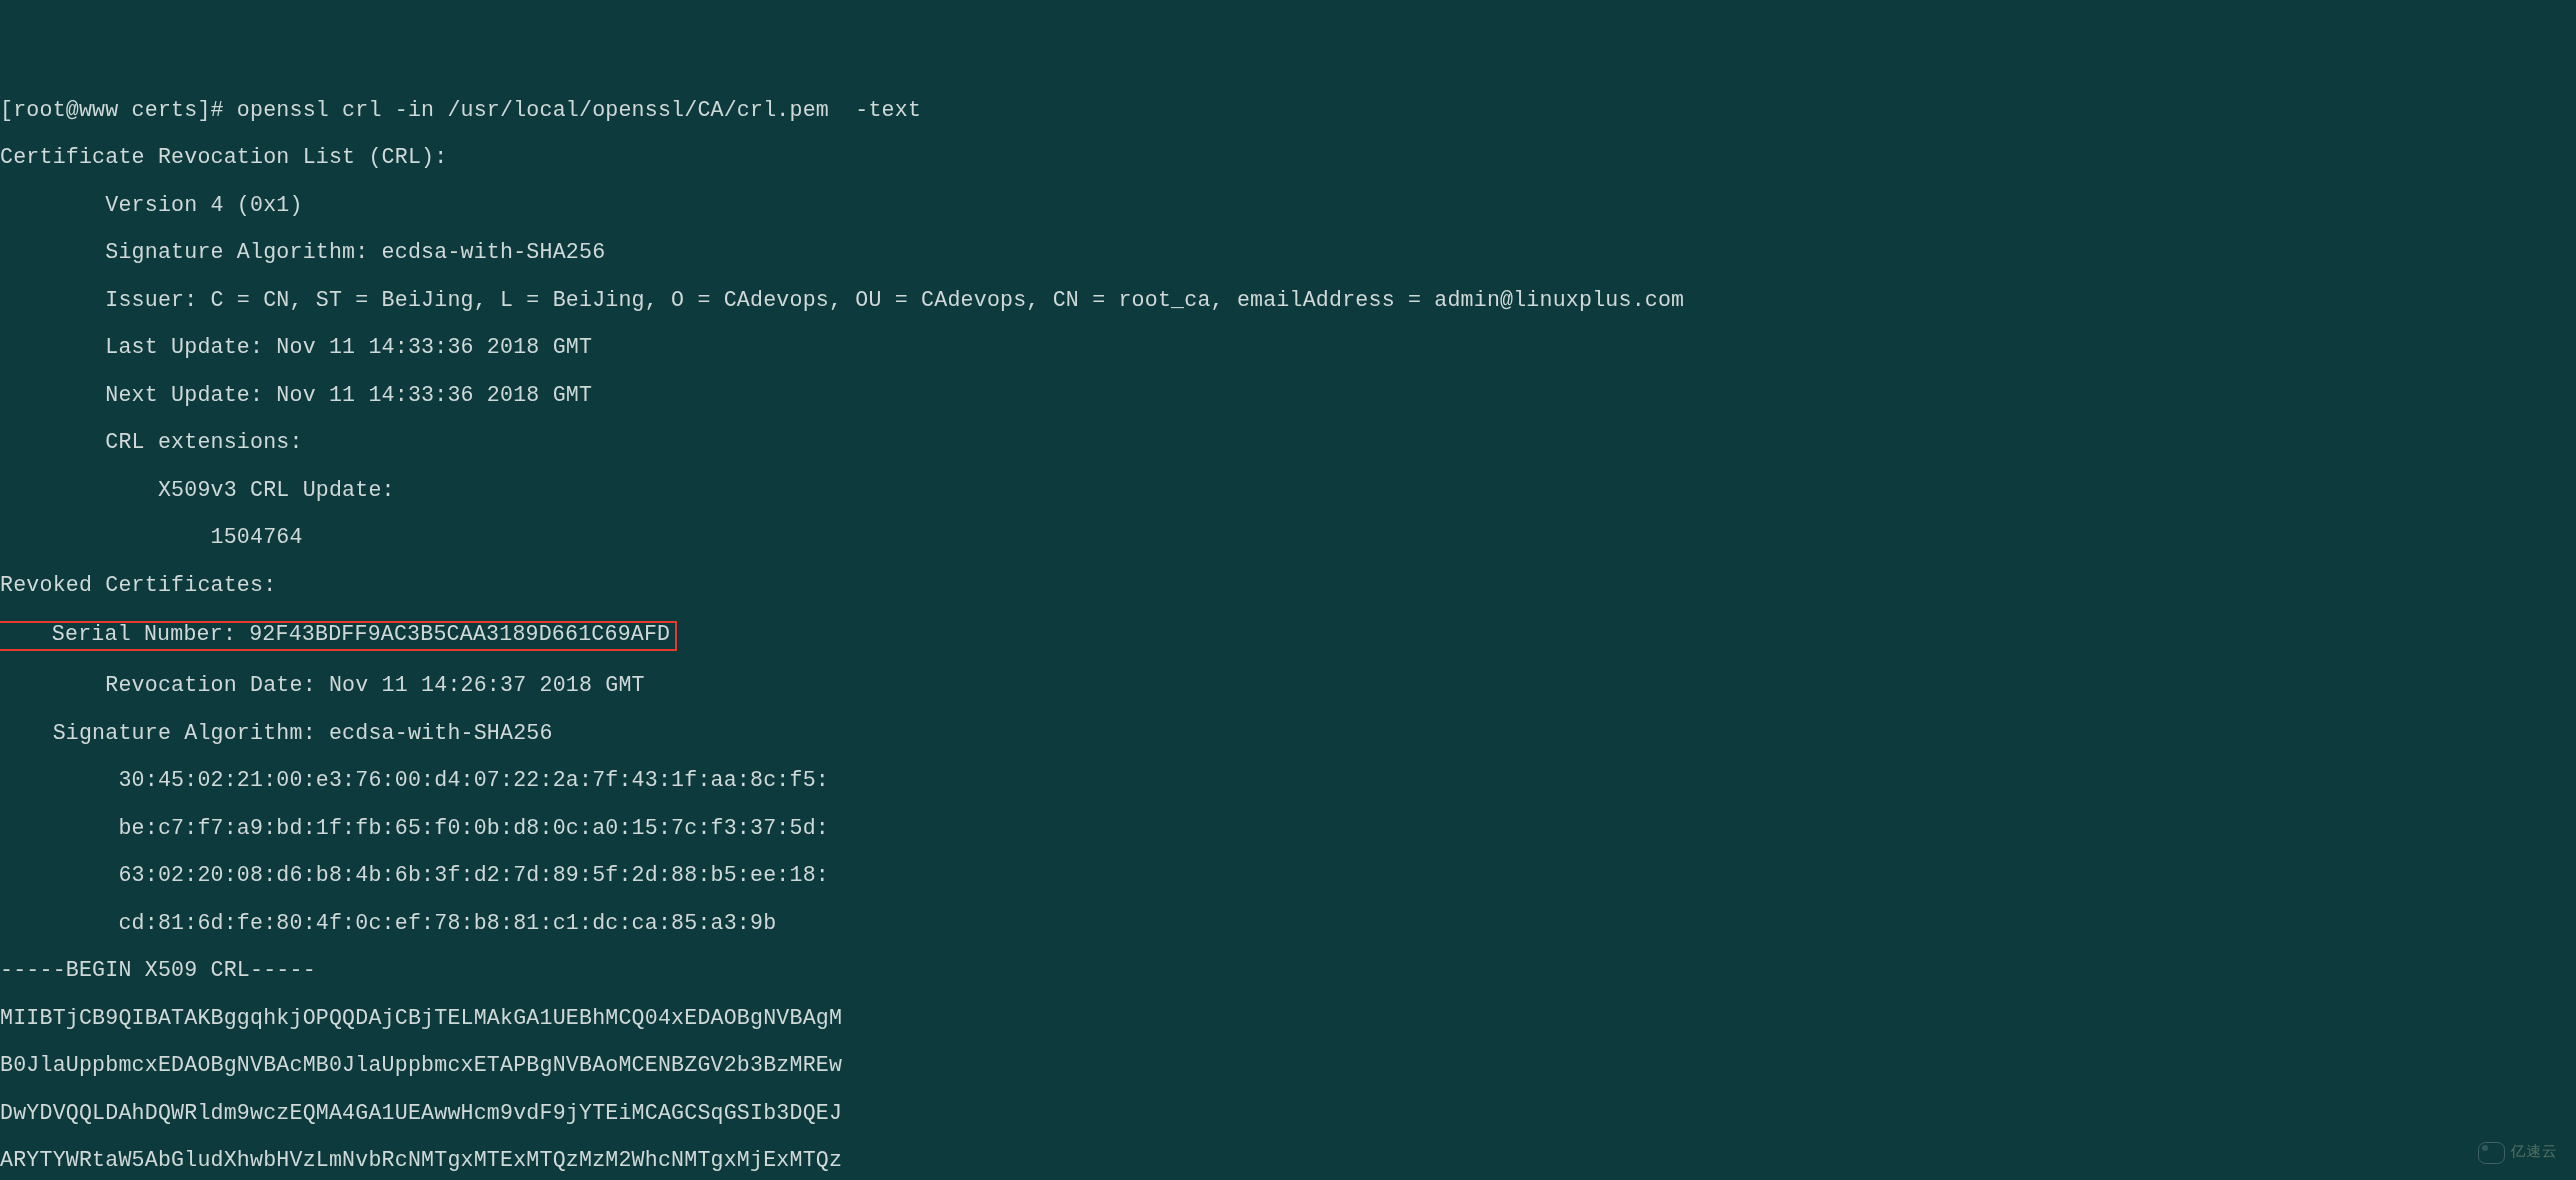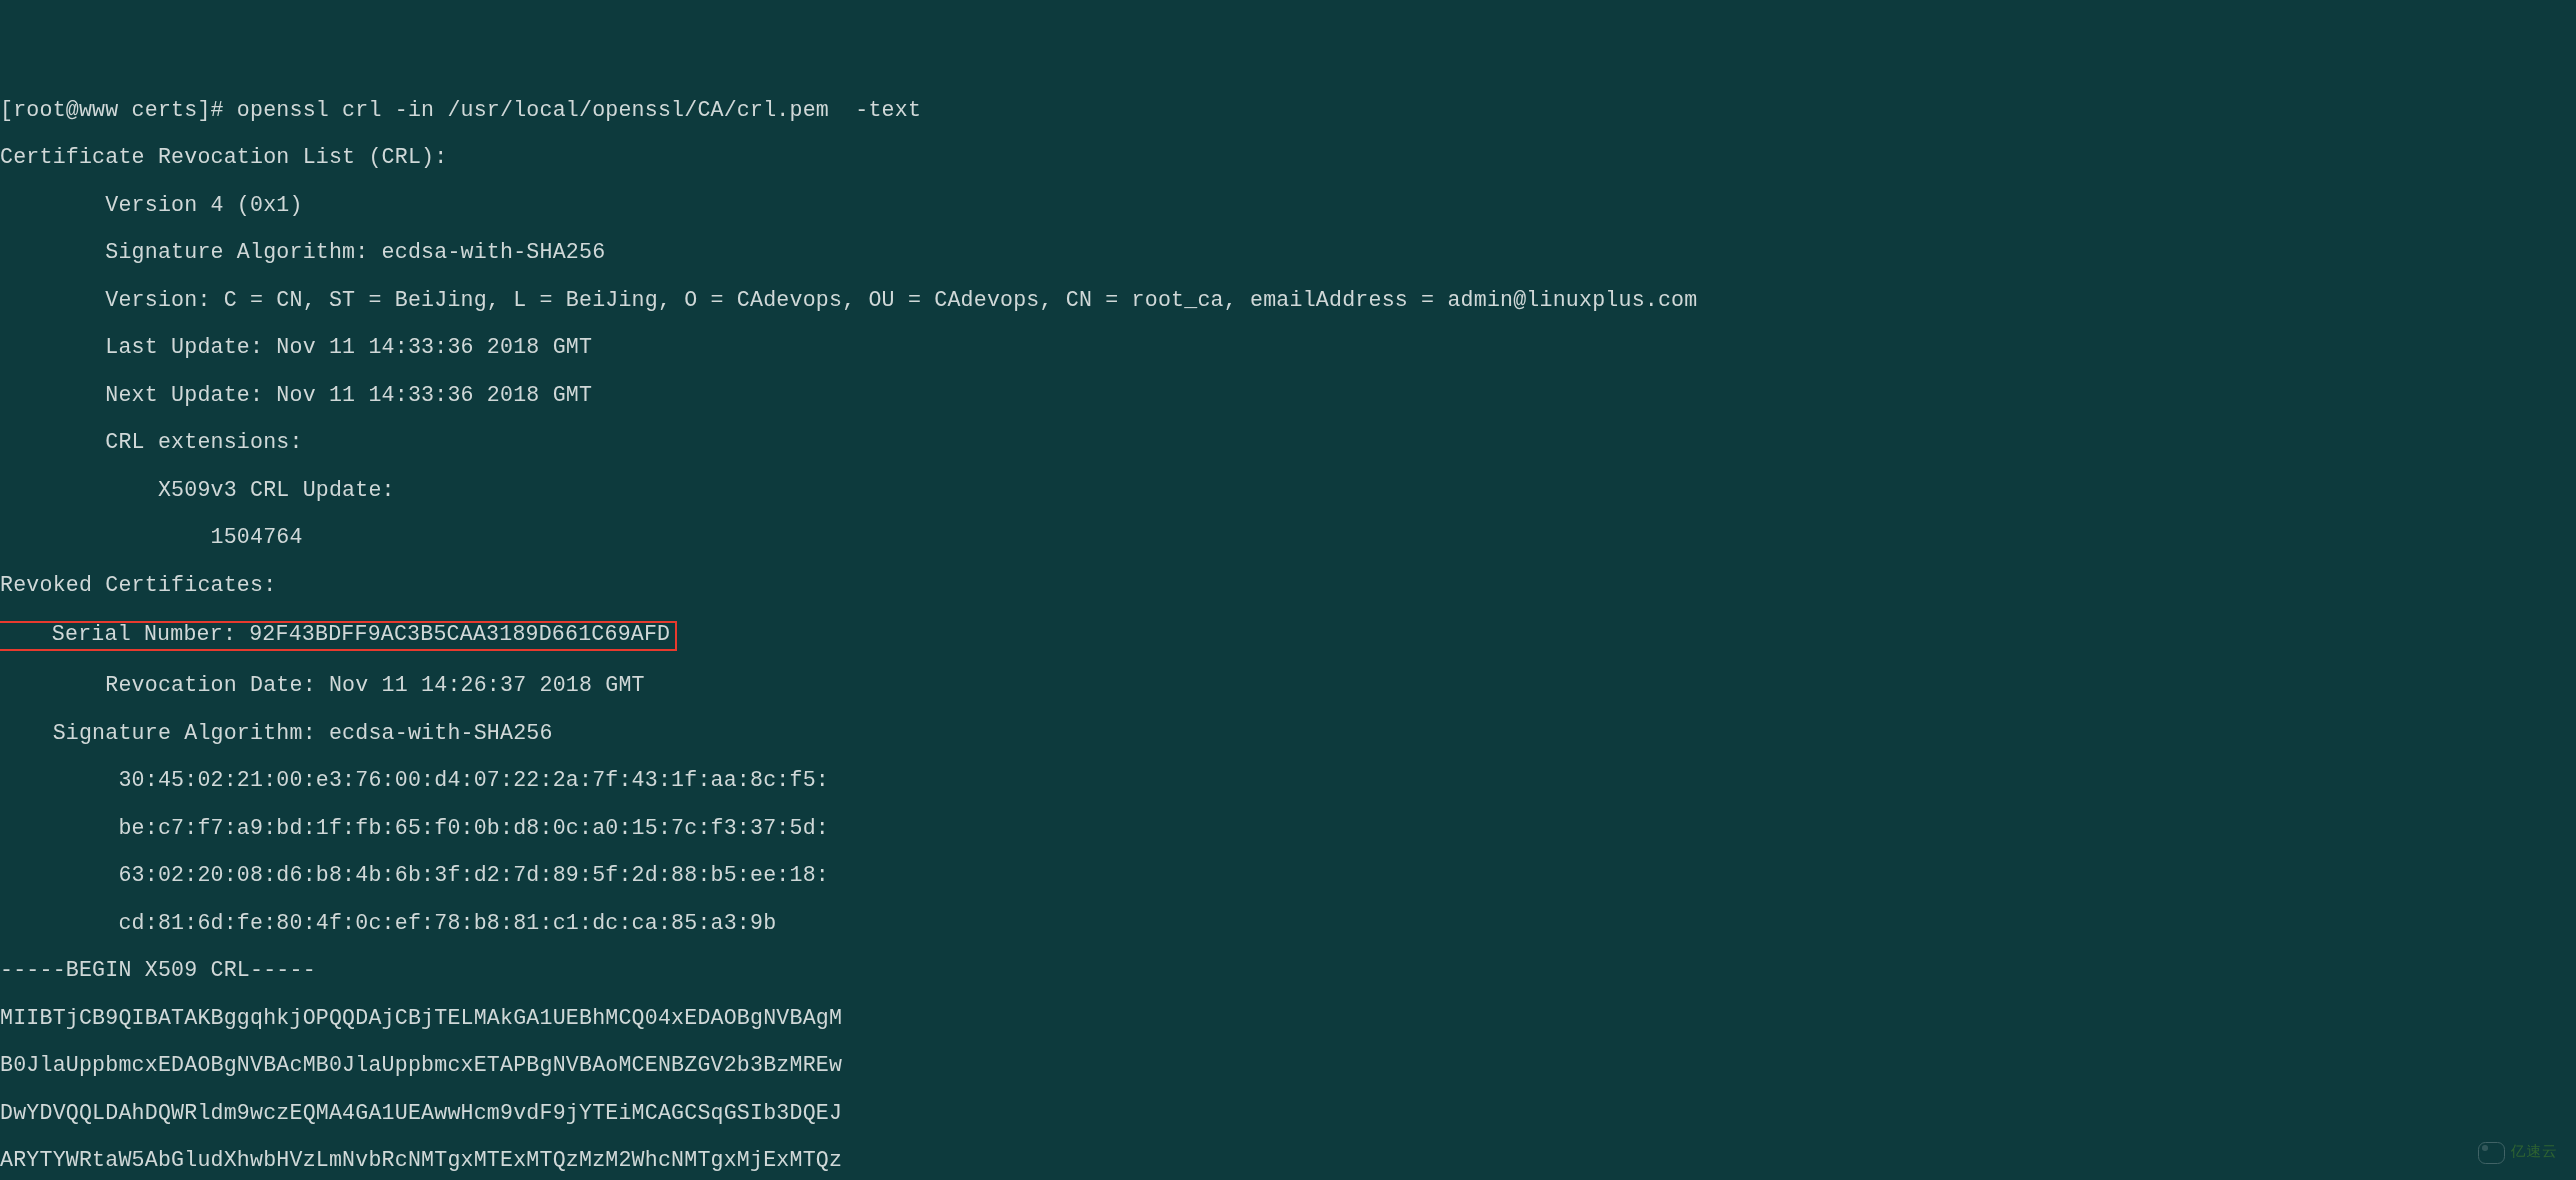--- a/index.html
+++ b/index.html
@@ -47,35 +47,35 @@
       position: absolute;
       top: 2.8px;
       left: 3.7px;
       width: 5.5px;
       height: 5.5px;
       border-radius: 50%;
       background: #c8d0d0;
       opacity: 0.7;
     }
     .watermark-text {
-      color: #84cc16;
+      color: #fef9c3;
       font-size: 14.7px;
       letter-spacing: 0.9px;
     }
   </style>
 </head>
 <body>
 
 
 
 <div class="line">[root@www certs]# openssl crl -in /usr/local/openssl/CA/crl.pem  -text</div>
 <div class="line">Certificate Revocation List (CRL):</div>
 <div class="line">        Version 4 (0x1)</div>
 <div class="line">        Signature Algorithm: ecdsa-with-SHA256</div>
-<div class="line">        Version: C = CN, ST = BeiJing, L = BeiJing, O = CAdevops, OU = CAdevops, CN = root_ca, emailAddress = admin@linuxplus.com</div>
+<div class="line">        Issuer: C = CN, ST = BeiJing, L = BeiJing, O = CAdevops, OU = CAdevops, CN = root_ca, emailAddress = admin@linuxplus.com</div>
 <div class="line">        Last Update: Nov 11 14:33:36 2018 GMT</div>
 <div class="line">        Next Update: Nov 11 14:33:36 2018 GMT</div>
 <div class="line">        CRL extensions:</div>
 <div class="line">            X509v3 CRL Update: </div>
 <div class="line">                1504764</div>
 <div class="line">Revoked Certificates:</div>
 <div class="line"><span class="highlighted">    Serial Number: 92F43BDFF9AC3B5CAA3189D661C69AFD</span></div>
 <div class="line">        Revocation Date: Nov 11 14:26:37 2018 GMT</div>
 <div class="line">    Signature Algorithm: ecdsa-with-SHA256</div>
 <div class="line">         30:45:02:21:00:e3:76:00:d4:07:22:2a:7f:43:1f:aa:8c:f5:</div>

